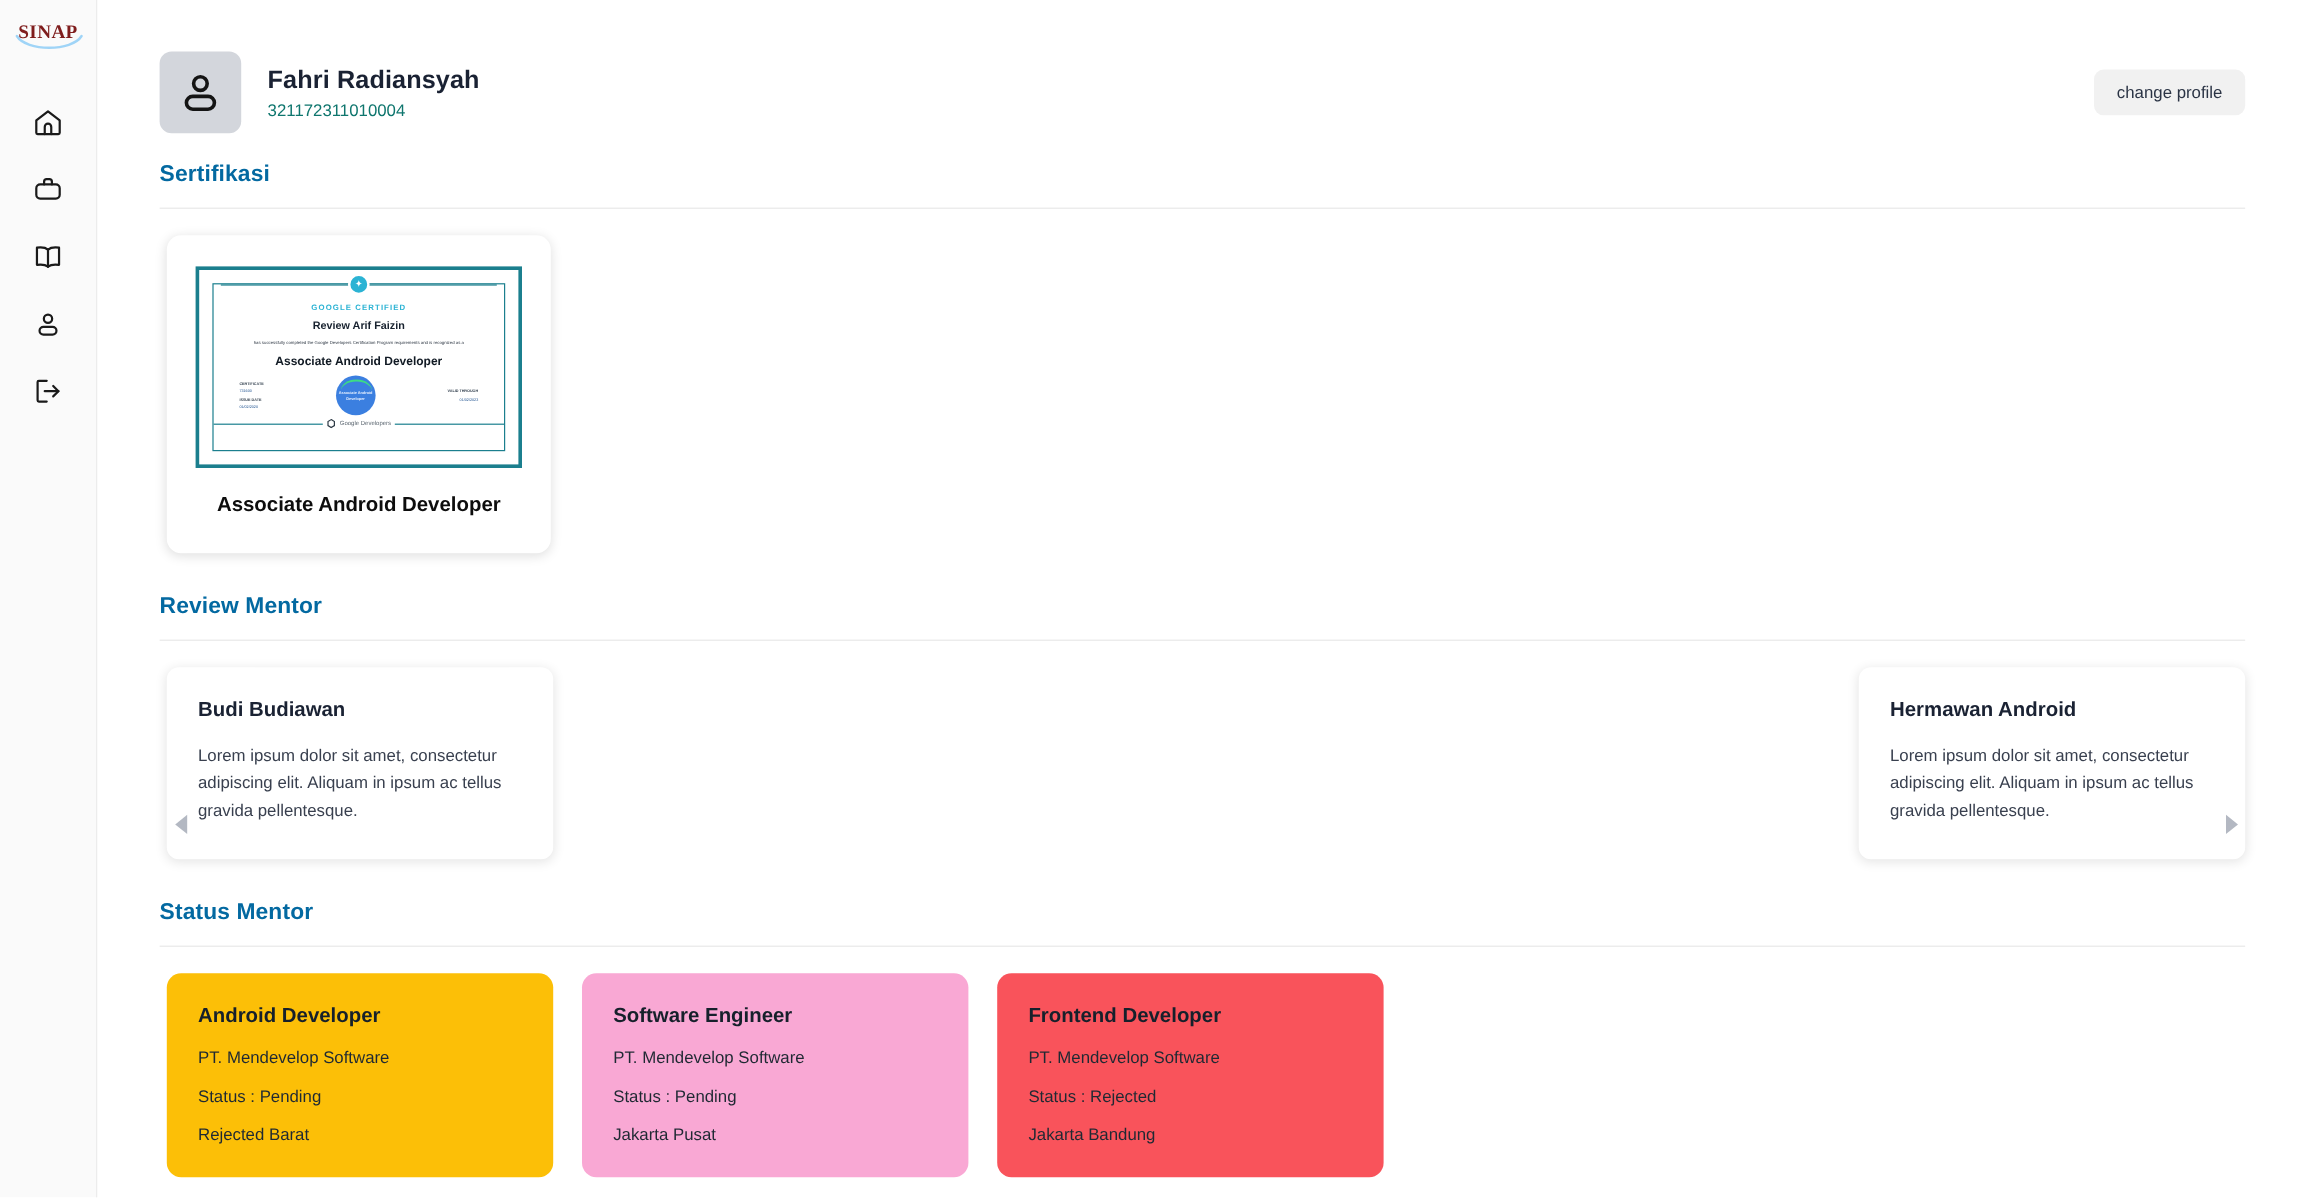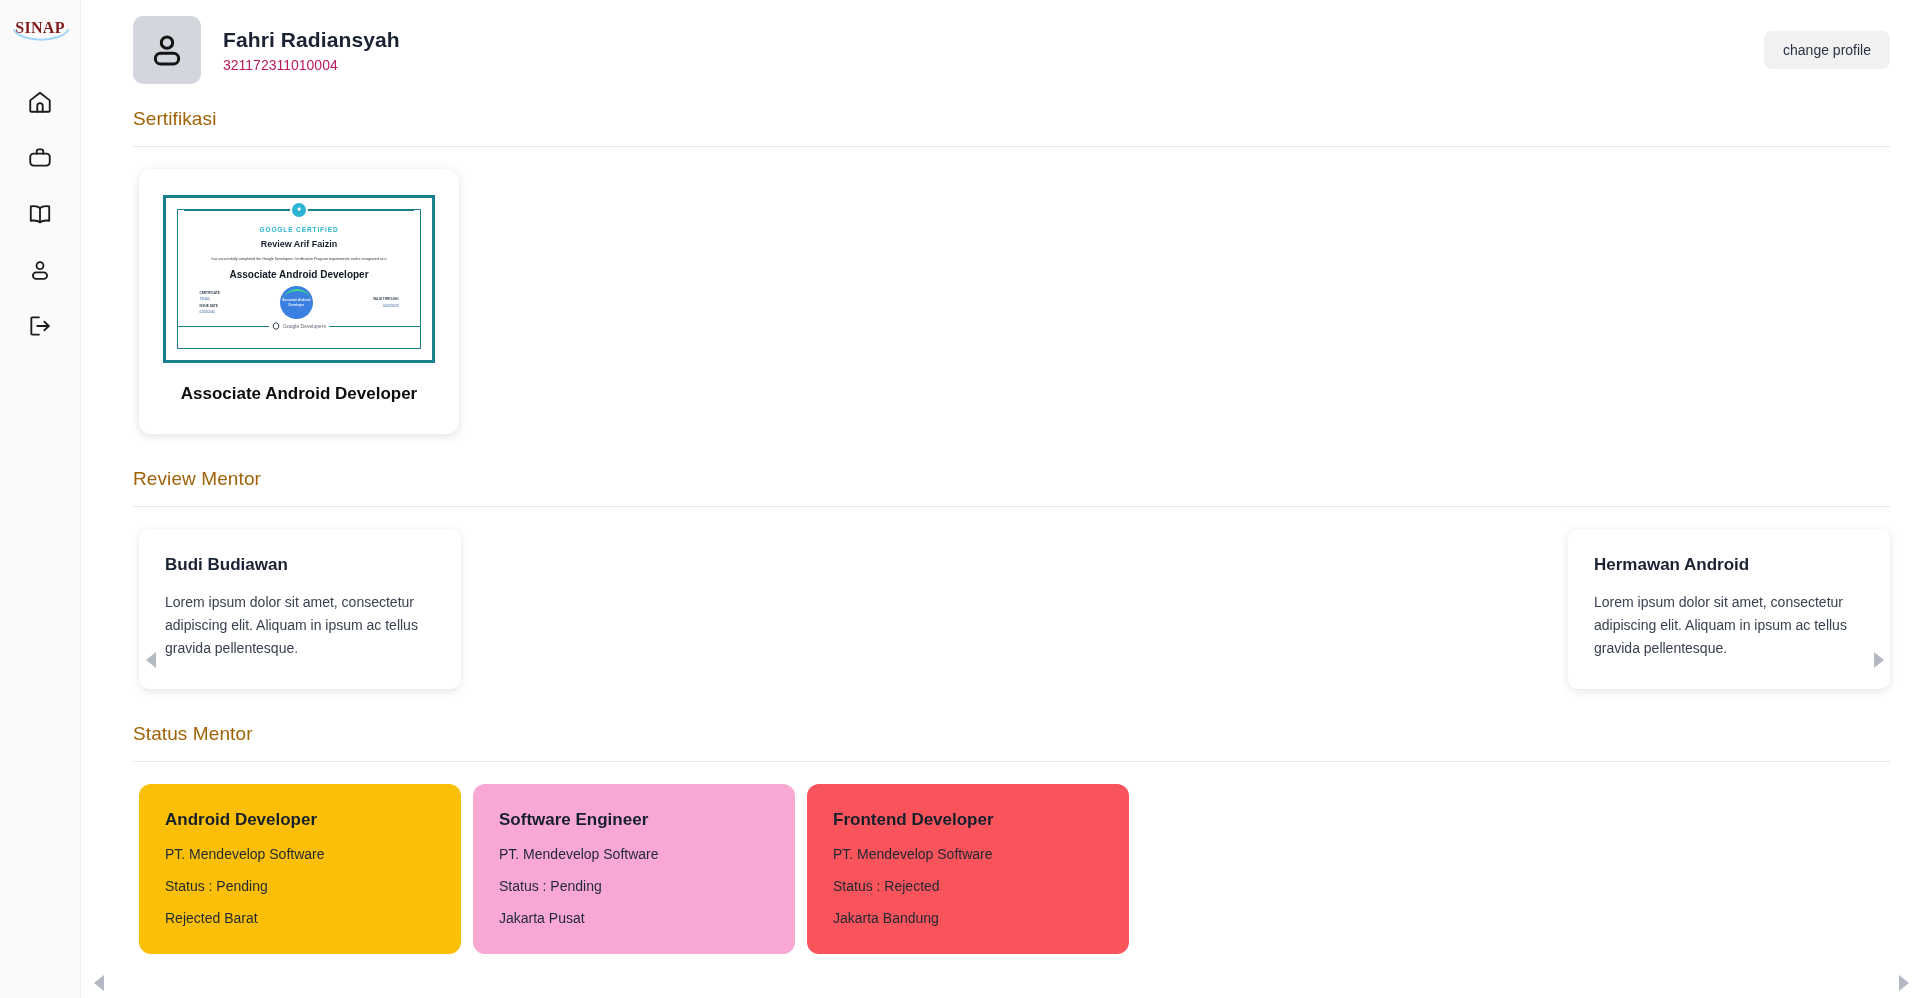--- a/index.html
+++ b/index.html
@@ -32,50 +32,50 @@
   .logo-swoosh { position: absolute; left: 12px; top: 22px; }
   .nav { margin-top: 24px; display: flex; flex-direction: column; align-items: center; }
   .nav-item {
     width: 52px; height: 56px;
     display: flex; align-items: center; justify-content: center;
     cursor: pointer;
   }
   .nav-item svg { display: block; }
 
   
-  .main { flex: 1; padding: 0 25px 0 52px; position: relative; overflow: hidden; }
+  .main { flex: 1; padding: 0 44px 0 52px; position: relative; overflow: hidden; margin-top: 27px; }
 
   
   .profile-row {
     display: flex; align-items: center;
     padding-top: 26px; height: 74px;
   }
   .avatar {
     width: 68px; height: 68px; border-radius: 10px;
     background: #d3d6dc;
     display: flex; align-items: center; justify-content: center;
     flex: 0 0 68px;
   }
   .profile-meta { margin-left: 22px; }
   .profile-name {
     font-size: 21px; font-weight: 700; color: #1a2233;
     letter-spacing: .1px; line-height: 1.2;
   }
-  .profile-id { font-size: 14px; color: #be185d; margin-top: 5px; }
+  .profile-id { font-size: 14px; color: #0f766e; margin-top: 5px; }
   .change-profile {
     margin-left: auto;
     background: #f1f1f1; border: none; border-radius: 8px;
     padding: 11px 19px; font-size: 14px; color: #2b3445;
     font-family: "Liberation Sans", sans-serif; cursor: pointer;
   }
 
   
   .section { margin-top: 34px; }
   .section-title {
-    font-size: 19px; font-weight: 400; color: #a16207; letter-spacing: .1px;
+    font-size: 19px; font-weight: 700; color: #0369a1; letter-spacing: .1px;
   }
   .divider { height: 1px; background: #e8e8e8; margin-top: 16px; }
 
   
   .cert-row { display: flex; padding: 22px 0 0 6px; }
   .cert-card {
     width: 320px; border-radius: 12px; background: #ffffff;
     box-shadow: 0 2px 10px rgba(0,0,0,.13);
     padding: 26px 24px 28px 24px;
   }
@@ -147,21 +147,21 @@
     width: 322px; border-radius: 10px; background: #ffffff;
     box-shadow: 0 2px 10px rgba(0,0,0,.11);
     padding: 26px 26px 30px 26px;
   }
   .review-name { font-size: 17px; font-weight: 700; color: #1a2233; }
   .review-text {
     margin-top: 16px; font-size: 14px; color: #39404f; line-height: 1.63;
   }
 
   
-  .status-row { display: flex; gap: 12px; padding: 22px 0 0 6px; }
+  .status-row { display: flex; gap: 24px; padding: 22px 0 0 6px; }
   .status-card {
     width: 322px; border-radius: 12px; padding: 26px 26px 28px 26px;
   }
   .status-title { font-size: 17px; font-weight: 700; color: #16202b; }
   .status-line { font-size: 14px; color: #1f2933; margin-top: 16px; }
 
   
   .arrow {
     position: absolute; width: 22px; height: 22px;
     display: flex; align-items: center; justify-content: center;

